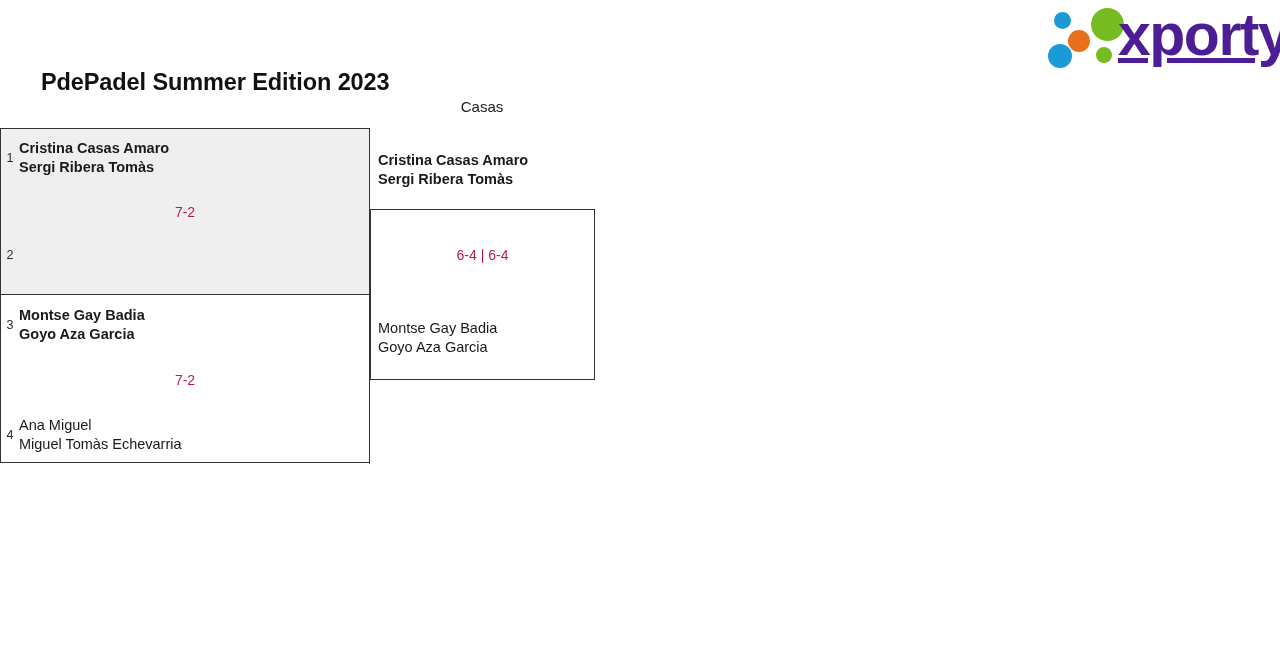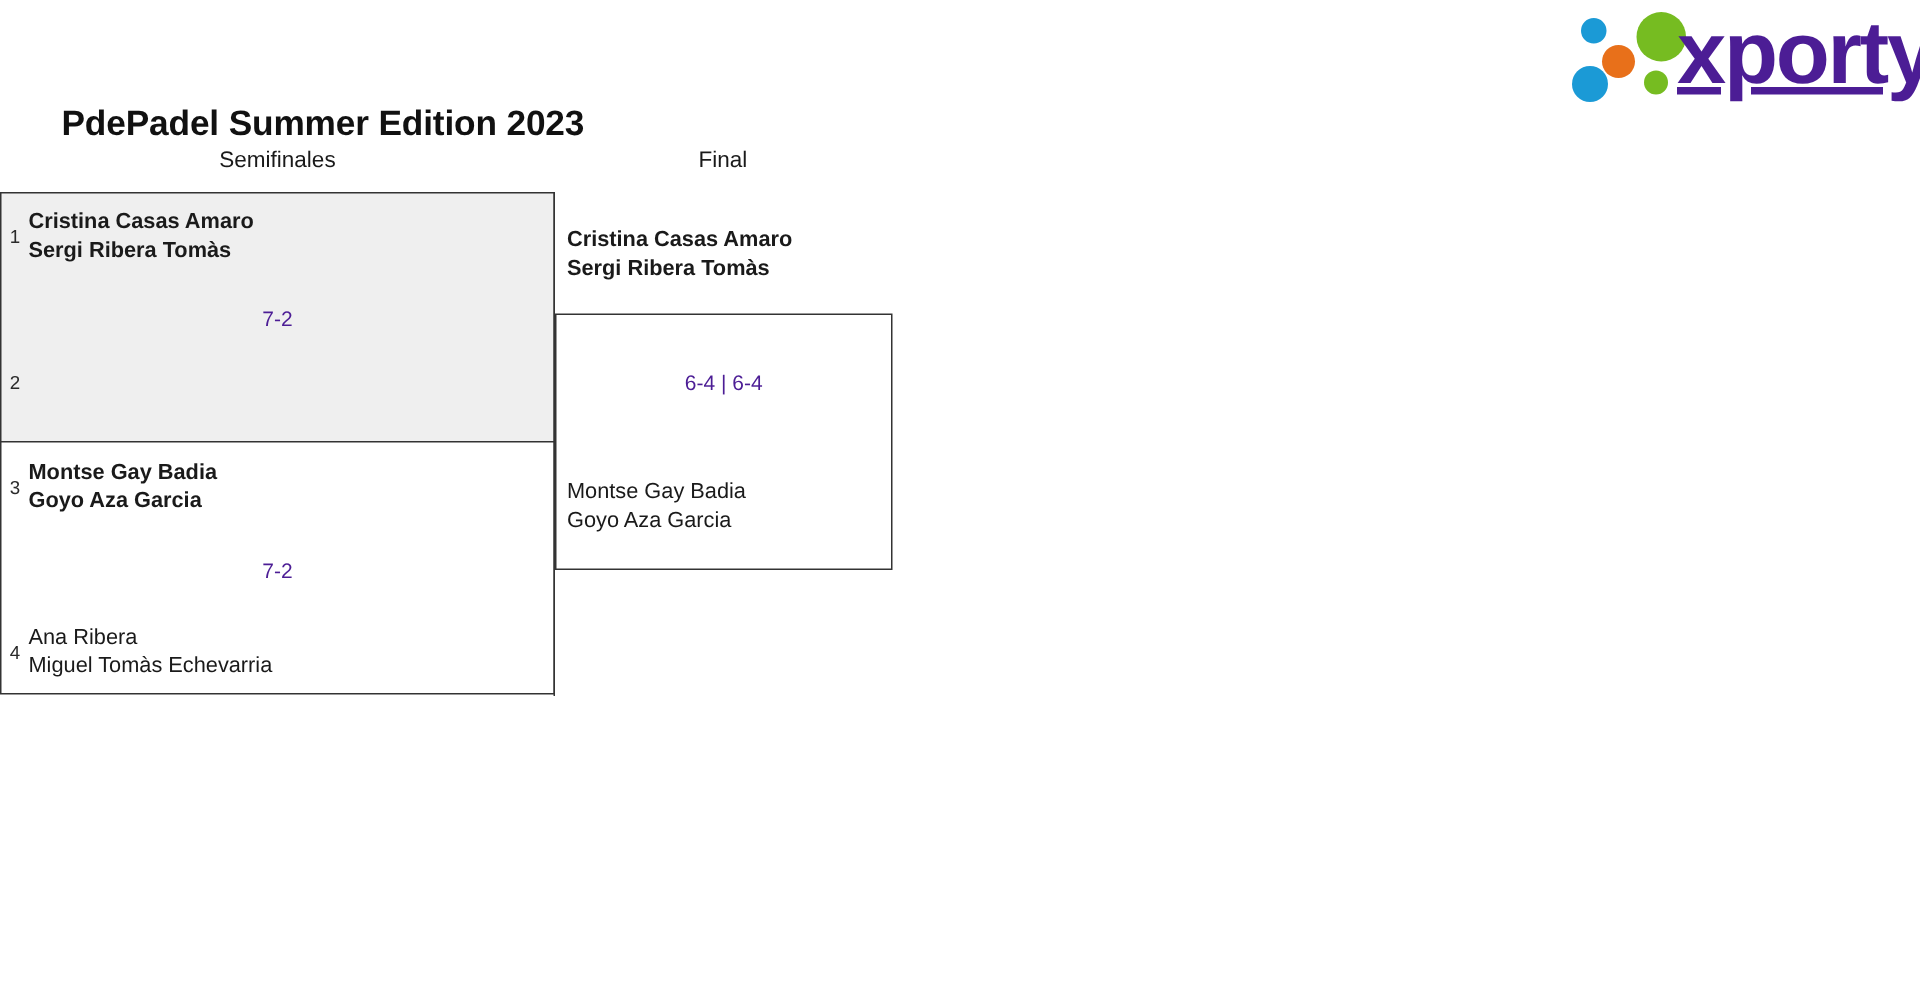--- a/index.html
+++ b/index.html
@@ -107,21 +107,21 @@
     line-height: 19px;
     color: #1a1a1a;
     white-space: pre;
   }
   .players.winner { font-weight: bold; }
 
   .score {
     position: absolute;
     font-size: 14px;
     line-height: 18px;
-    color: #4c1d95;
+    color: #be185d;
     text-align: center;
     white-space: nowrap;
   }
 
   
   #semi1-team-top    { left: 0px;  top: 10px;  }
   #semi1-score       { left: 0px;  top: 74px;  width: 368px; }
   #semi1-team-bottom { left: 0px;  top: 119px; }
 
   
@@ -169,22 +169,21 @@
     <span class="dot" id="logo-dot-blue-bot"></span>
     <span class="dot" id="logo-dot-green-big"></span>
     <span class="dot" id="logo-dot-green-sm"></span>
     <span id="logo-wordmark">xporty</span>
   </div>
 
 </div>
 
 <div id="bracket">
 
-  <div class="round-header" id="round-header-semifinales">Semifinales</div>
-  <div class="round-header" id="round-header-final">Final</div>
+  <div class="round-header" id="round-header-final">Casas</div>
 
   <div class="match-box highlight" id="match-semi-1">
 
     <div class="team" id="semi1-team-top">
       <span class="seed">1</span>
       <span class="players winner"><span>Cristina Casas Amaro</span><br><span>Sergi Ribera Tomàs</span></span>
     </div>
 
     <div class="score" id="semi1-score">7-2</div>
 
@@ -198,21 +197,21 @@
 
     <div class="team" id="semi2-team-top">
       <span class="seed">3</span>
       <span class="players winner"><span>Montse Gay Badia</span><br><span>Goyo Aza Garcia</span></span>
     </div>
 
     <div class="score" id="semi2-score">7-2</div>
 
     <div class="team" id="semi2-team-bottom">
       <span class="seed">4</span>
-      <span class="players"><span>Ana Ribera</span><br><span>Miguel Tomàs Echevarria</span></span>
+      <span class="players"><span>Ana Miguel</span><br><span>Miguel Tomàs Echevarria</span></span>
     </div>
 
   </div>
 
   <div id="bracket-spine"></div>
 
   <div class="match-box" id="match-final">
 
     <div class="team" id="final-team-top">
       <span class="players winner"><span>Cristina Casas Amaro</span><br><span>Sergi Ribera Tomàs</span></span>

